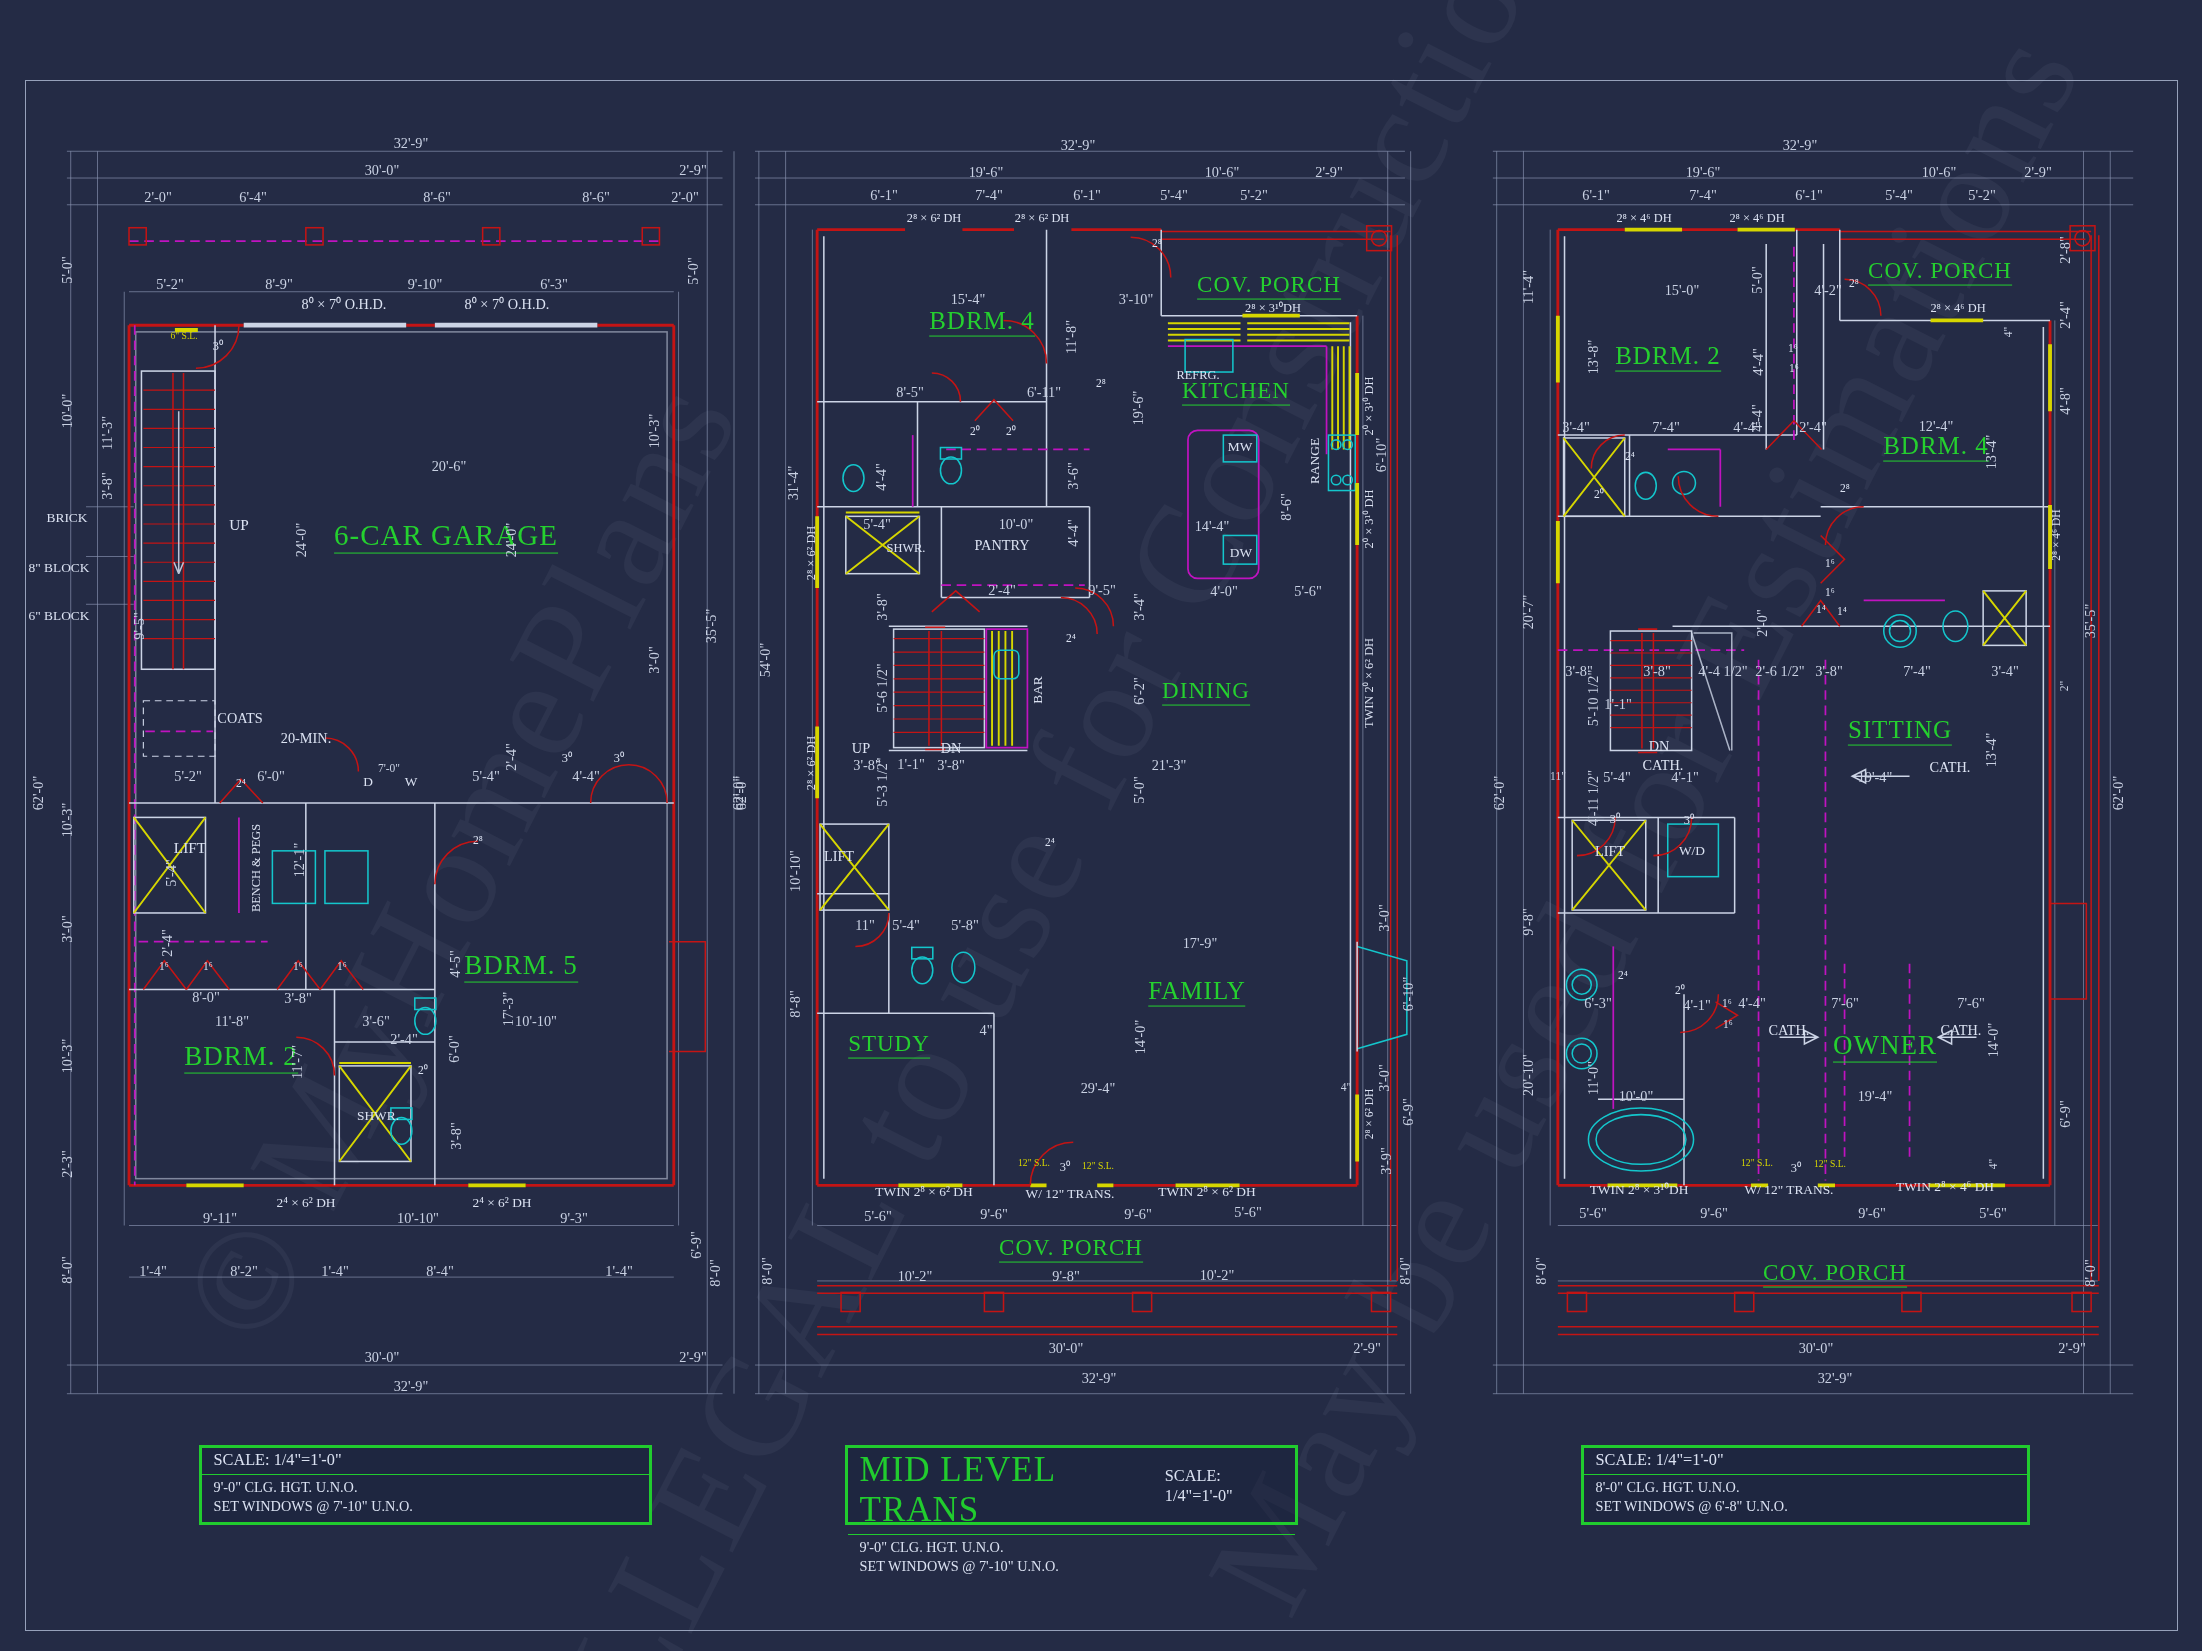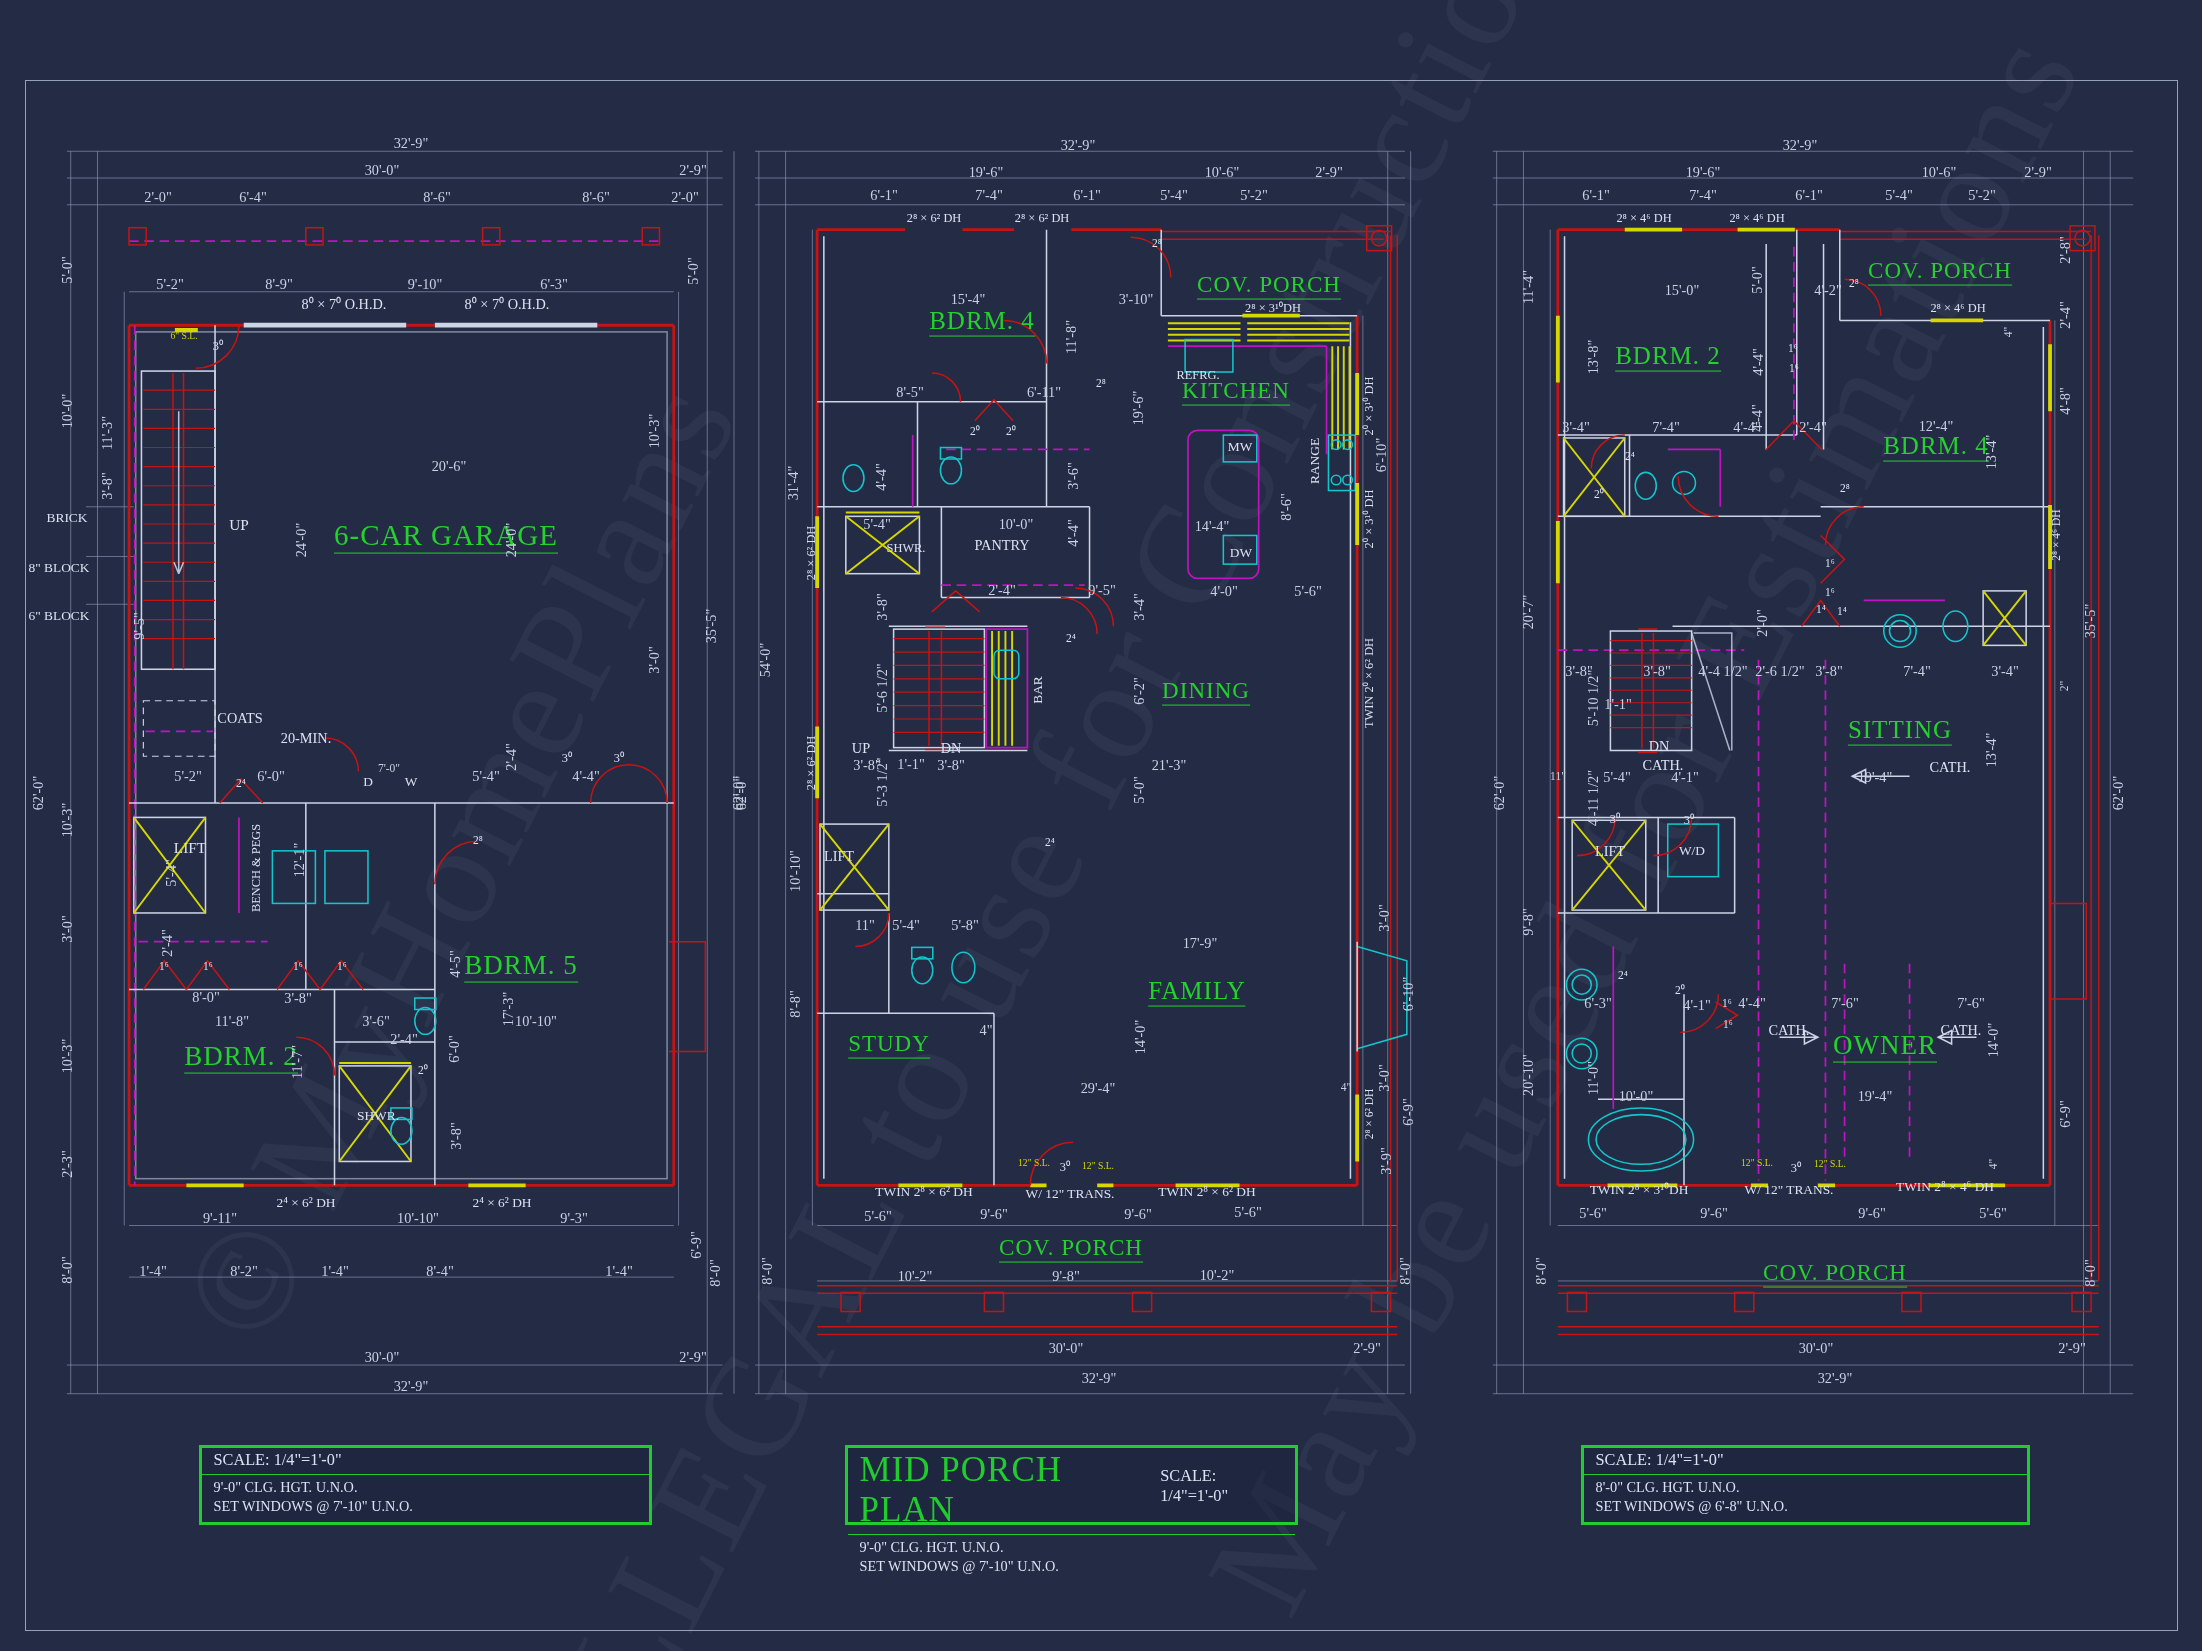--- a/index.html
+++ b/index.html
@@ -551,21 +551,21 @@
     <div class="tb-row">
       <span class="tb-scale">SCALE: 1/4"=1'-0"</span>
     </div>
     <div class="tb-notes">
       <div>9'-0" CLG. HGT. U.N.O.</div>
       <div>SET WINDOWS @ 7'-10" U.N.O.</div>
     </div>
   </div>
   <div class="tblock" style="left:845px;top:1445px;width:453px;height:80px">
     <div class="tb-row">
-      <span class="tb-title">MID PORCH PLAN</span>
+      <span class="tb-title">MID LEVEL TRANS</span>
       <span class="tb-scale">SCALE: 1/4"=1'-0"</span>
     </div>
     <div class="tb-notes">
       <div>9'-0" CLG. HGT. U.N.O.</div>
       <div>SET WINDOWS @ 7'-10" U.N.O.</div>
     </div>
   </div>
   <div class="tblock" style="left:1581px;top:1445px;width:449px;height:80px">
     <div class="tb-row">
       <span class="tb-scale">SCALE: 1/4"=1'-0"</span>

